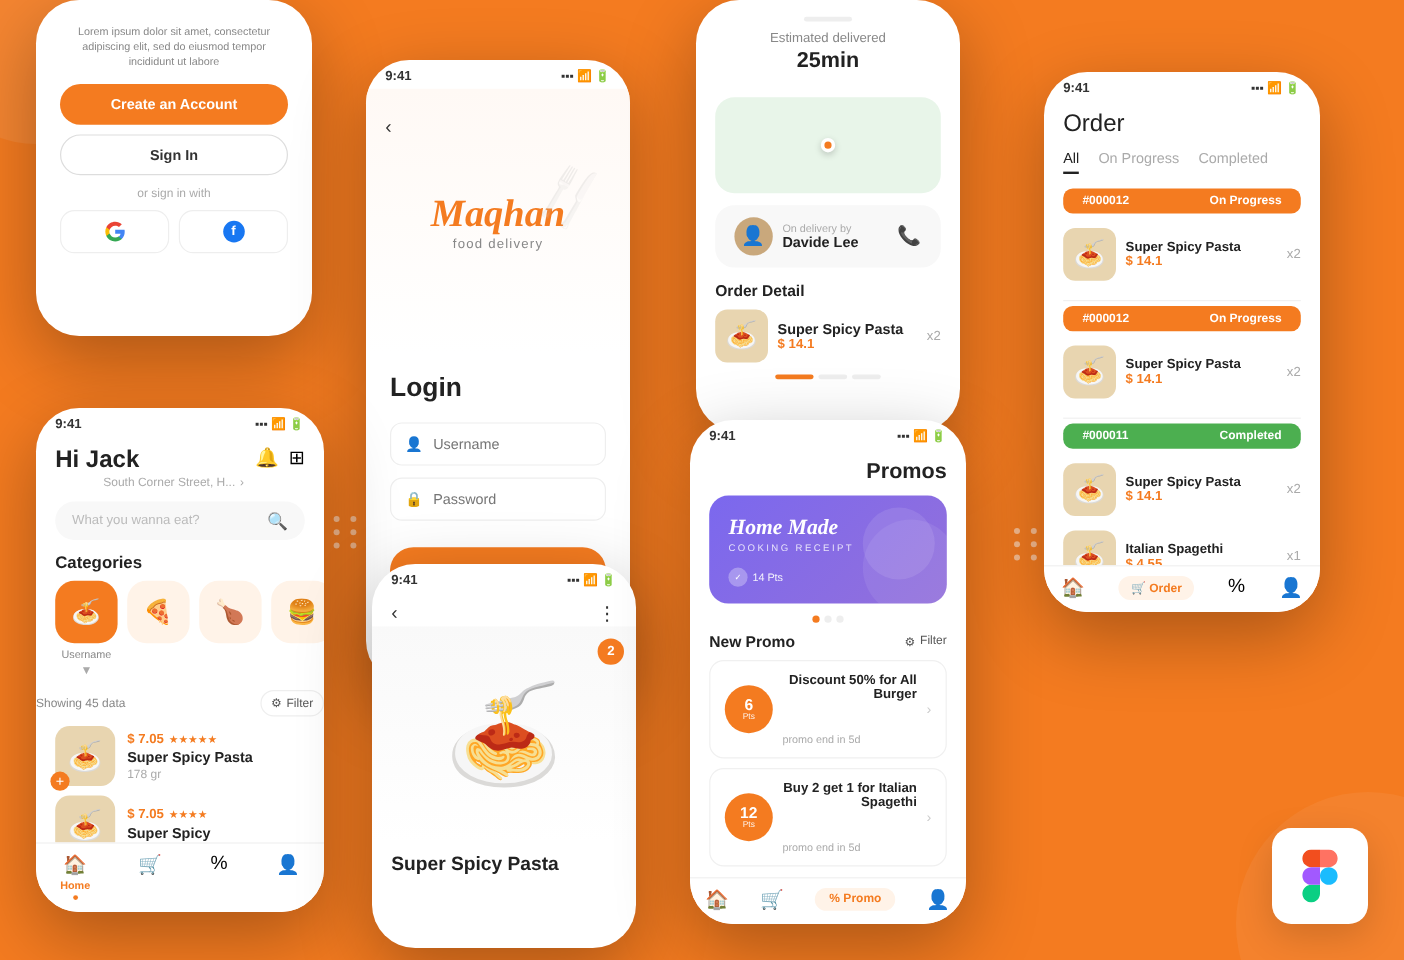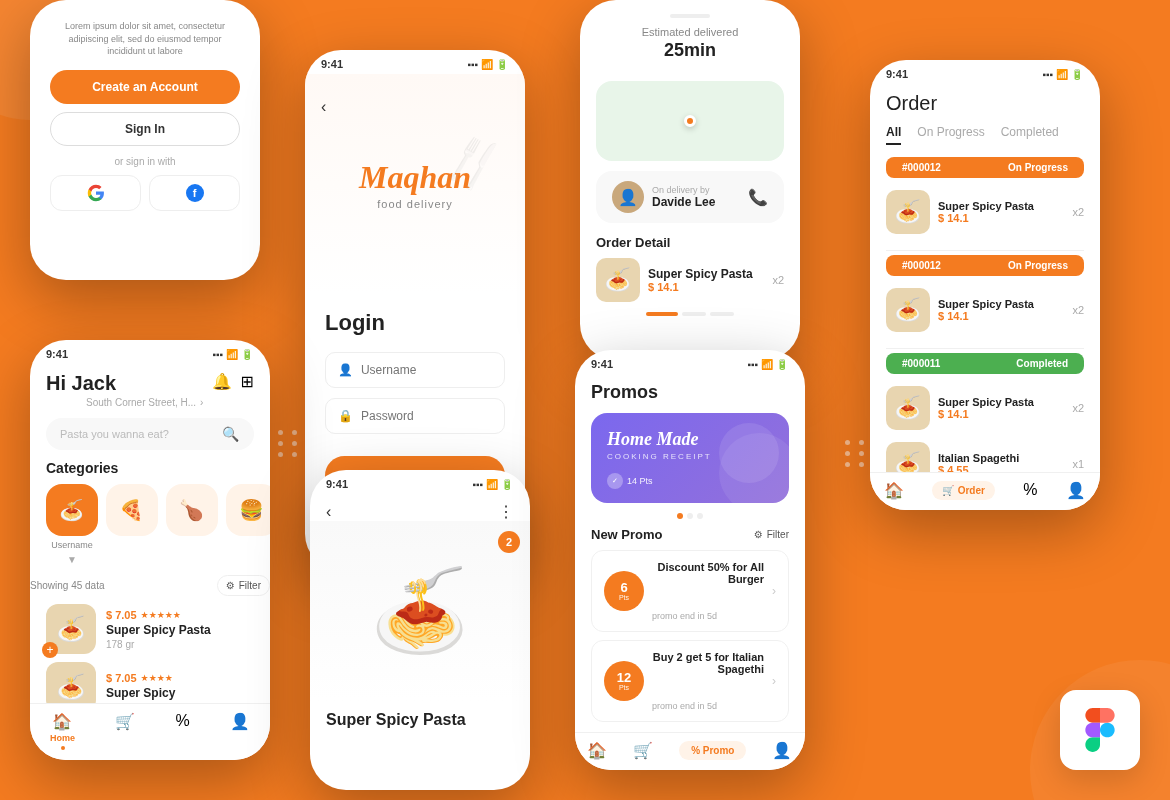--- a/index.html
+++ b/index.html
@@ -653,20 +653,21 @@
       width: 230px;
       height: 420px;
       top: 350px;
       left: 575px;
     }
     .promos-header {
       padding: 8px 16px 10px;
       font-size: 18px;
       font-weight: 700;
       color: #222;
+      text-align: right;
     }
     .promo-banner {
       margin: 0 16px 10px;
       background: linear-gradient(135deg, #7B68EE 0%, #9370DB 100%);
       border-radius: 16px;
       padding: 16px;
       color: white;
       height: 90px;
       position: relative;
       overflow: hidden;
@@ -843,21 +844,21 @@
       margin-bottom: 12px;
     }
     .order-tab {
       font-size: 12px;
       color: #aaa;
       padding-bottom: 4px;
       cursor: pointer;
     }
     .order-tab.active {
       color: #222;
-      font-weight: 700;
+      font-weight: 400;
       border-bottom: 2px solid #222;
     }
     .order-section {
       margin-bottom: 10px;
     }
     .order-badge {
       font-size: 10px;
       font-weight: 700;
       padding: 5px 16px;
       border-radius: 0;
@@ -1126,21 +1127,21 @@
           <span class="location-arrow">›</span>
         </div>
       </div>
       <div class="header-icons">
         <span>🔔</span>
         <span>⊞</span>
       </div>
     </div>
   </div>
   <div class="search-bar">
-    <span class="search-placeholder">Pasta you wanna eat?</span>
+    <span class="search-placeholder">What you wanna eat?</span>
     <span class="search-icon-btn">🔍</span>
   </div>
   <div class="categories-title">Categories</div>
   <div class="cat-row">
     <div class="cat-item">
       <div class="cat-icon-box active">🍝</div>
       <span class="cat-label">Username</span>
       <span class="cat-expand">▼</span>
     </div>
     <div class="cat-item">
@@ -1306,21 +1307,21 @@
         <div class="promo-expiry">promo end in 5d</div>
       </div>
       <span class="promo-arrow">›</span>
     </div>
     <div class="promo-item">
       <div class="pts-badge">
         <span class="pts-num">12</span>
         <span class="pts-label">Pts</span>
       </div>
       <div class="promo-info">
-        <div class="promo-name">Buy 2 get 5 for Italian Spagethi</div>
+        <div class="promo-name">Buy 2 get 1 for Italian Spagethi</div>
         <div class="promo-expiry">promo end in 5d</div>
       </div>
       <span class="promo-arrow">›</span>
     </div>
   </div>
   <div class="promo-nav">
     <div class="nav-item">
       <span class="nav-icon">🏠</span>
     </div>
     <div class="nav-item">

